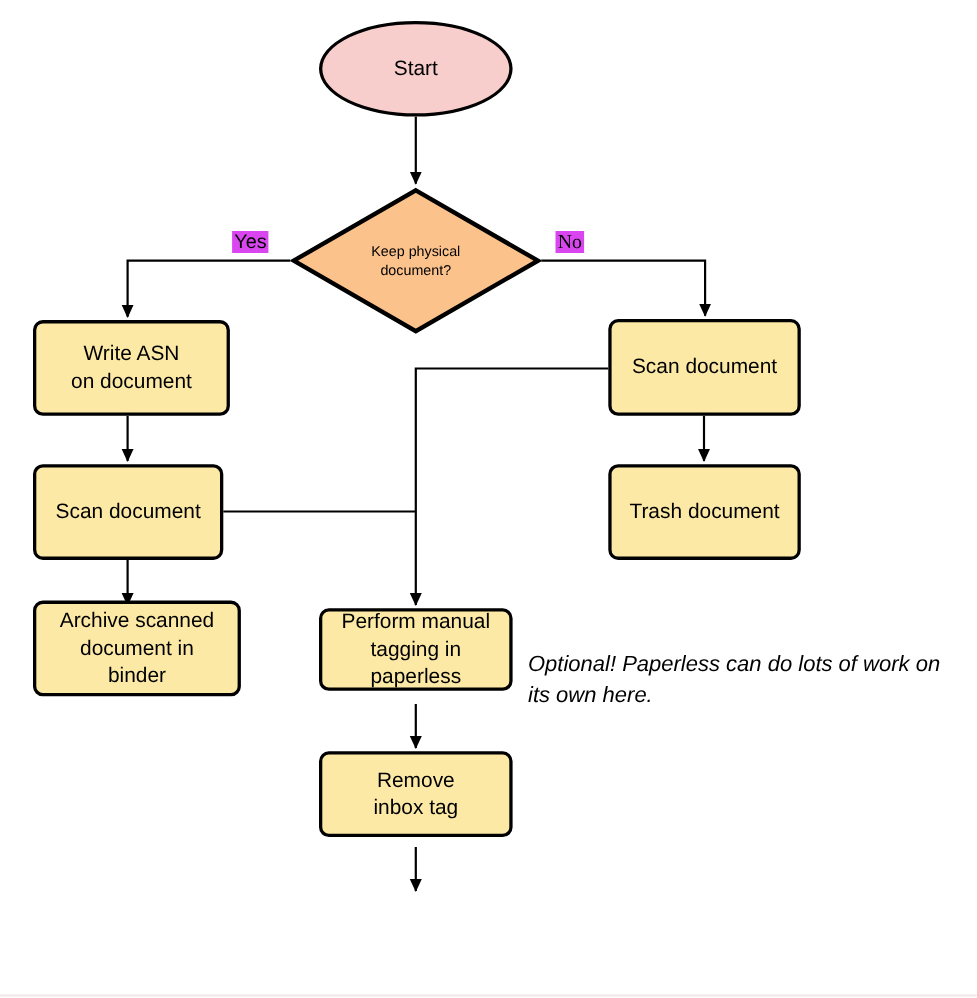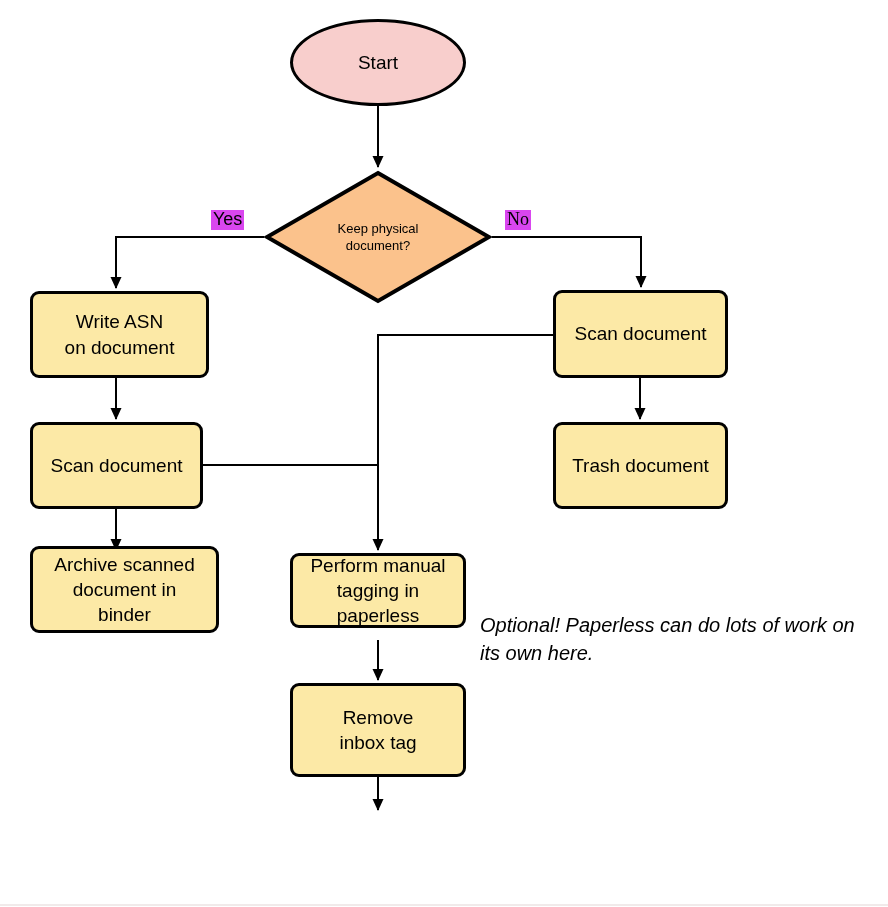--- a/index.html
+++ b/index.html
@@ -29,21 +29,21 @@
   .diamond-wrap svg{position:absolute;left:0;top:0;display:block;}
   .diamond-wrap polygon{fill:var(--decision-fill,#fbc28c);stroke:var(--stroke,#000);stroke-width:4;stroke-linejoin:miter;}
   .diamond-label{
     position:absolute;inset:0;display:flex;align-items:center;justify-content:center;
     text-align:center;font-size:13px;line-height:1.32;white-space:pre-line;
   }
   .edge-label{
     position:absolute;font-size:18px;line-height:1.1;background:#d946ef;padding:0 2px;
   }
   .annotation{
-    position:absolute;font-style:italic;font-size:20px;line-height:1.4;white-space:pre-line;margin-top:21px;
+    position:absolute;font-style:italic;font-size:20px;line-height:1.4;white-space:pre-line;
   }
   .page-edge{position:absolute;left:0;right:0;bottom:1px;height:2px;background:#f1eaea;}
 </style>
 </head>
 <body>
 
 <div class="canvas">
 
   <svg class="edges" width="888" height="907" viewBox="0 0 888 907">
     <defs>
@@ -103,21 +103,21 @@
 
   <div class="node process" style="left:290px;top:553px;width:176px;height:75px;">
     <span>Perform manual
 tagging in
 paperless</span>
   </div>
 
   <div class="annotation" style="left:480px;top:590px;width:405px;">Optional! Paperless can do lots of work on
 its own here.</div>
 
-  <div class="node process" style="left:290px;top:683px;width:176px;height:94px;">
+  <div class="node process" style="left:290px;top:683px;width:176px;height:78px;">
     <span>Remove
 inbox tag</span>
   </div>
 
 
   <div class="page-edge"></div>
 
 </div>
 
 </body></html>

